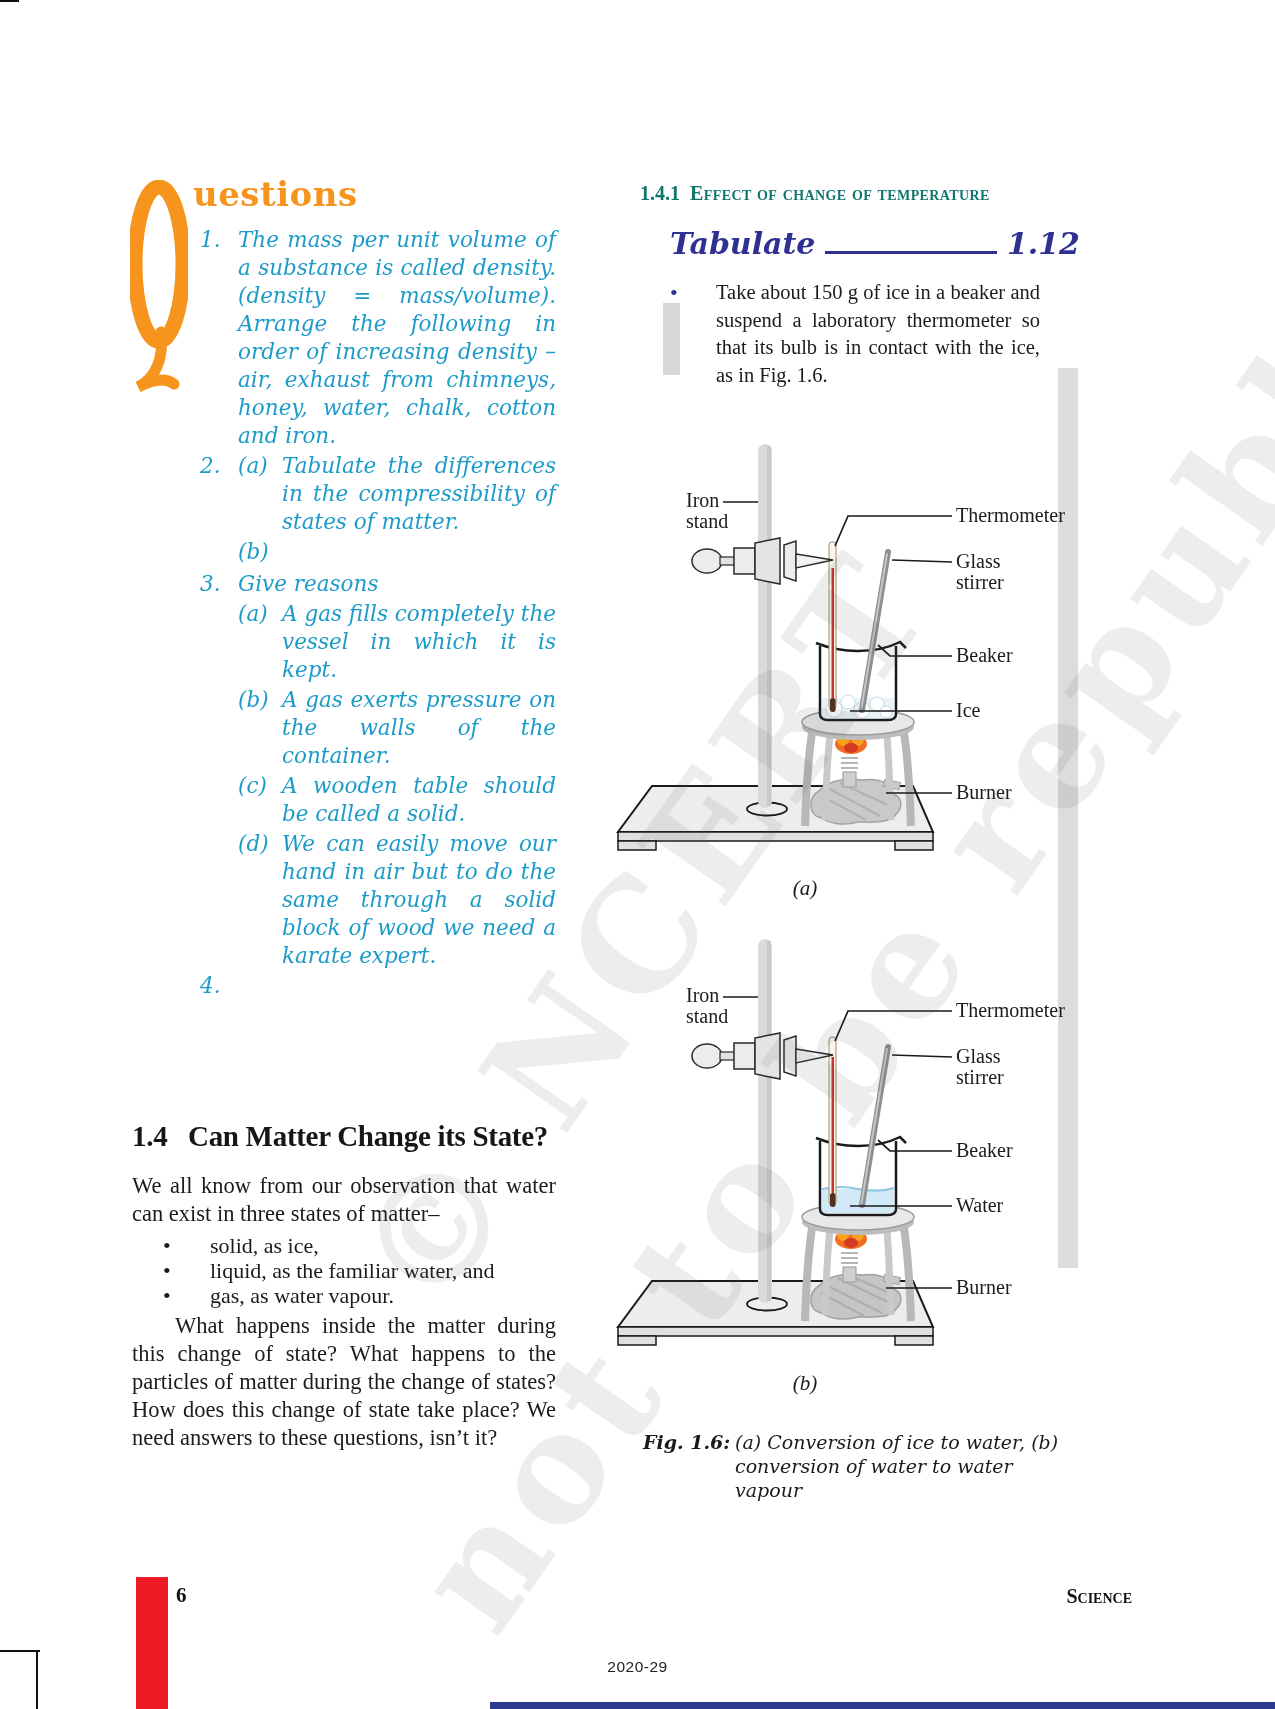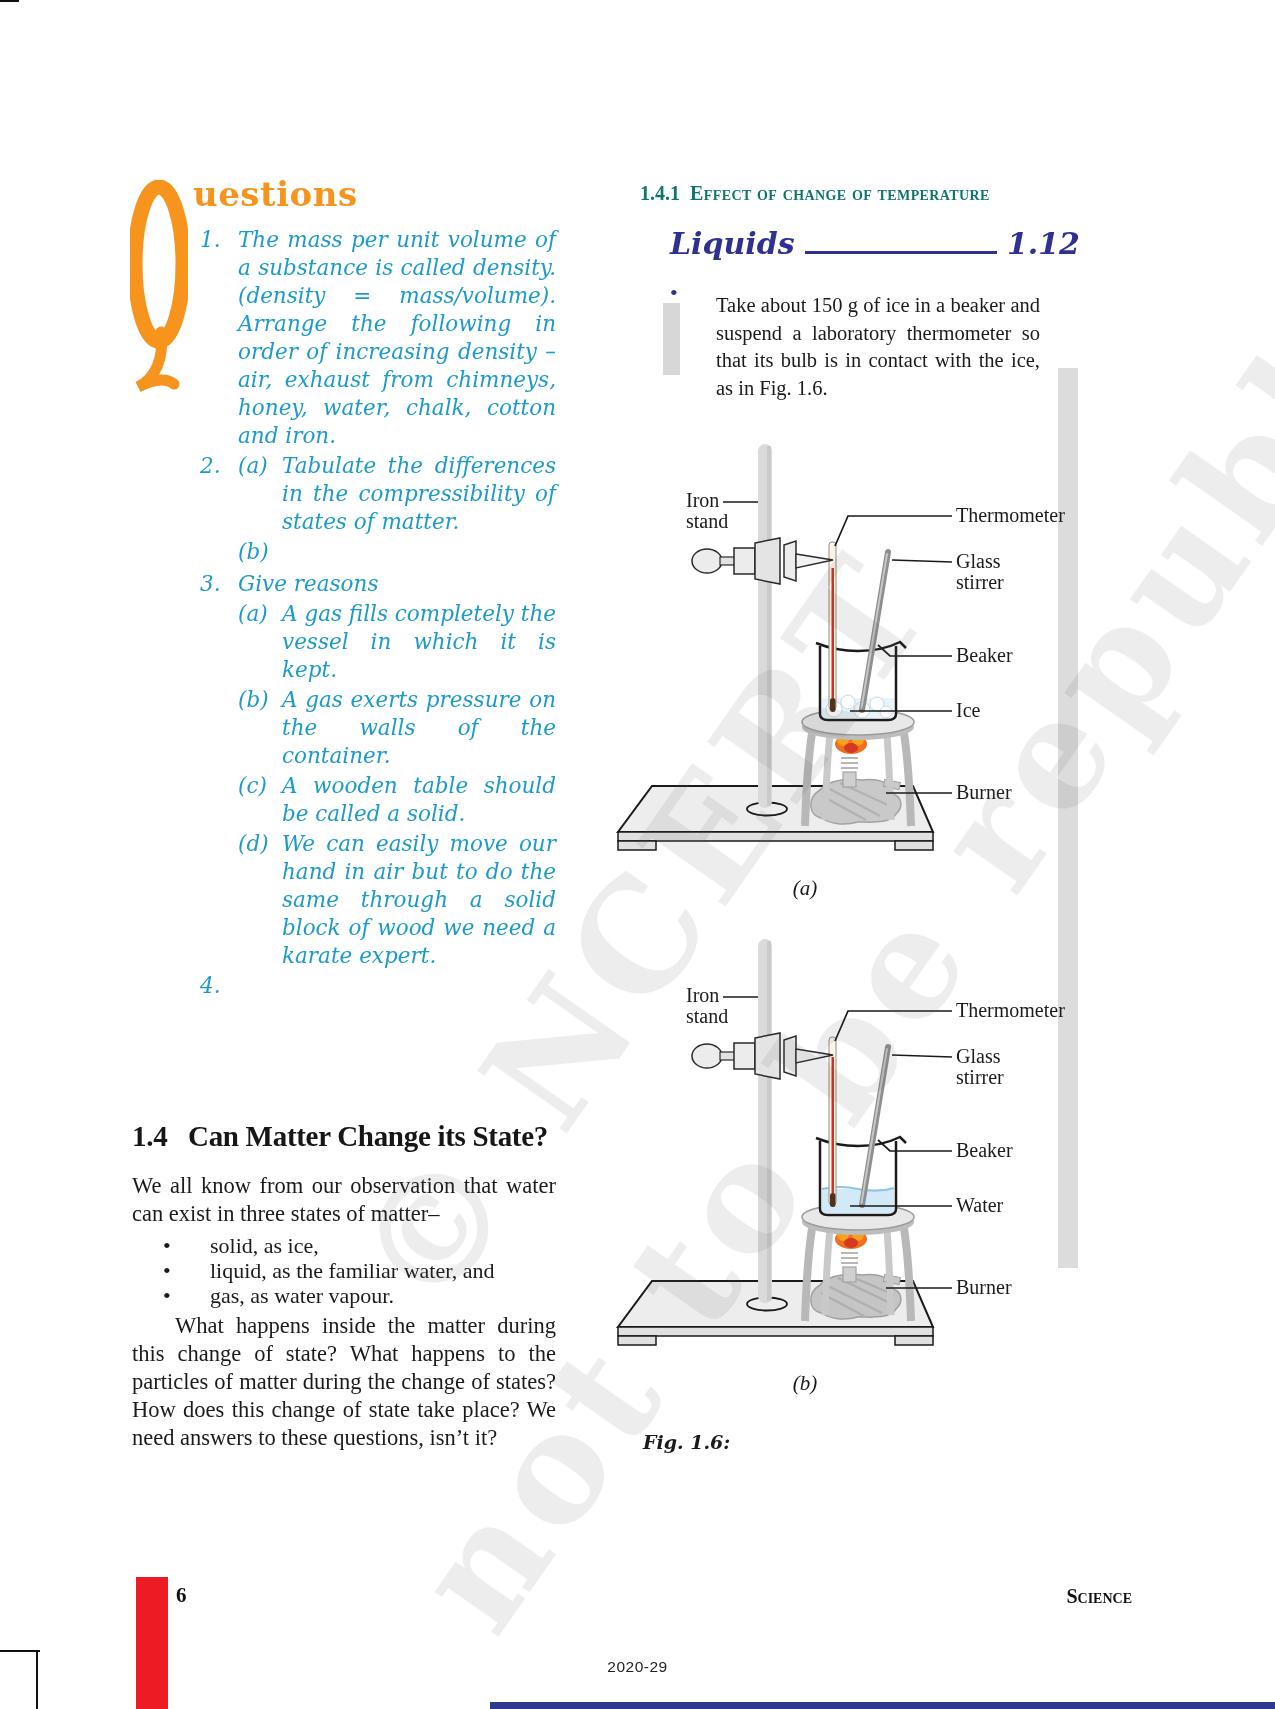--- a/index.html
+++ b/index.html
@@ -142,28 +142,28 @@
   </div>
 </div>
 
 <div class="abs bodytext" style="left:132px;top:1312px;text-indent:43px;">What happens inside the matter during this change of state? What happens to the particles of matter during the change of states? How does this change of state take place? We need answers to these questions, isn’t it?</div>
 
 <div class="abs subsec" style="left:640px;top:182px;">
   <span>1.4.1</span><span class="t">Effect of change of temperature</span>
 </div>
 
 <div class="abs act-head" style="left:670px;top:226px;">
-  <span>Liquids</span>
+  <span>Tabulate</span>
   <span class="act-line"></span>
   <span>1.12</span>
 </div>
 
 <div class="abs act-bullet" style="left:670px;top:280px;">•</div>
 <div class="abs act-bar" style="left:663px;top:303px;width:17px;height:72px;"></div>
-<div class="abs act-step" style="left:716px;top:279px;margin-top:13px;">Take about 150 g of ice in a beaker and suspend a laboratory thermometer so that its bulb is in contact with the ice, as in Fig. 1.6.</div>
+<div class="abs act-step" style="left:716px;top:279px;">Take about 150 g of ice in a beaker and suspend a laboratory thermometer so that its bulb is in contact with the ice, as in Fig. 1.6.</div>
 
 <div class="abs deco-bar" style="left:1058px;top:368px;width:20px;height:900px;"></div>
 
 <div class="abs diagram" style="left:590px;top:430px;">
   <svg width="440" height="480" viewBox="0 0 440 480">
 
     <polygon points="62,356 323,356 343,402 28,402" fill="#ededed" stroke="#1a1a1a" stroke-width="2"></polygon>
     <rect x="28" y="402" width="315" height="9" fill="#e0e0e0" stroke="#1a1a1a" stroke-width="1.5"></rect>
     <rect x="28" y="411" width="38" height="9" fill="#e0e0e0" stroke="#1a1a1a" stroke-width="1.5"></rect>
     <rect x="305" y="411" width="38" height="9" fill="#e0e0e0" stroke="#1a1a1a" stroke-width="1.5"></rect>
@@ -299,19 +299,20 @@
   <div class="dlabel" style="left:366px;top:75px;">Thermometer</div>
   <div class="dlabel" style="left:366px;top:121px;">Glass stirrer</div>
   <div class="dlabel" style="left:366px;top:215px;">Beaker</div>
   <div class="dlabel" style="left:366px;top:270px;">Water</div>
   <div class="dlabel" style="left:366px;top:352px;">Burner</div>
   <div class="dtag" style="left:155px;top:446px;">(b)</div>
 </div>
 
 <div class="abs fig-caption" style="left:643px;top:1430px;">
   <div class="fig-label">Fig. 1.6:</div>
+  <div class="fig-text">(a) Conversion of ice to water, (b) conversion of water to water vapour</div>
 </div>
 
 <div class="abs red-bar" style="left:136px;top:1577px;width:32px;height:132px;"></div>
 <div class="abs page-num" style="left:176px;top:1583px;">6</div>
 <div class="abs book-title" style="left:1012px;top:1585px;width:120px;font-weight:bold;">Science</div>
 <div class="abs year" style="left:0;top:1658px;">2020-29</div>
 <div class="abs blue-bar" style="left:490px;top:1702px;width:785px;height:7px;"></div>
 
 </body></html>

